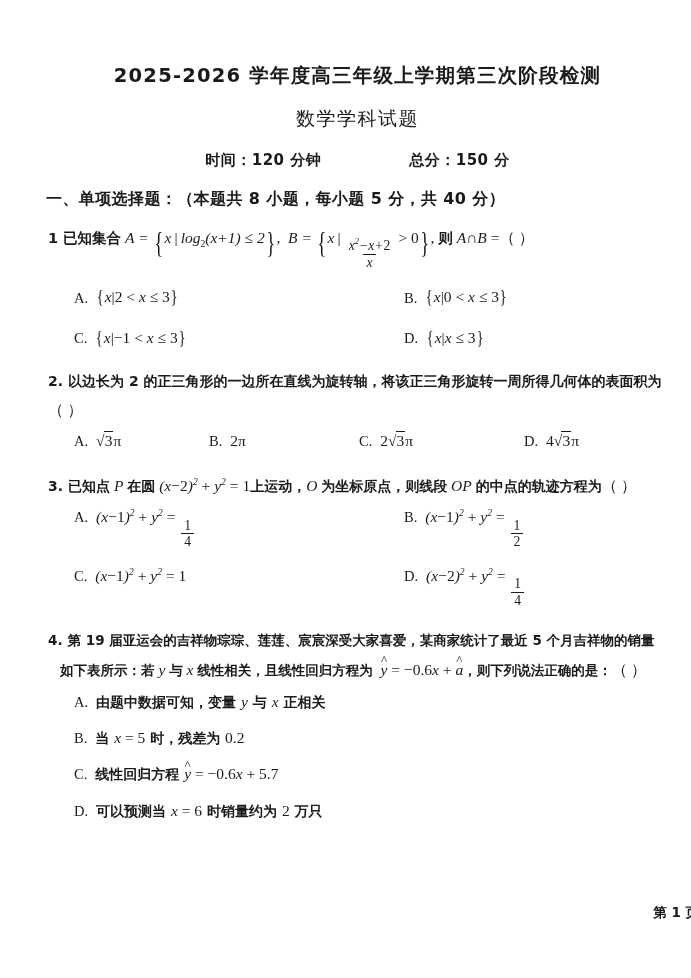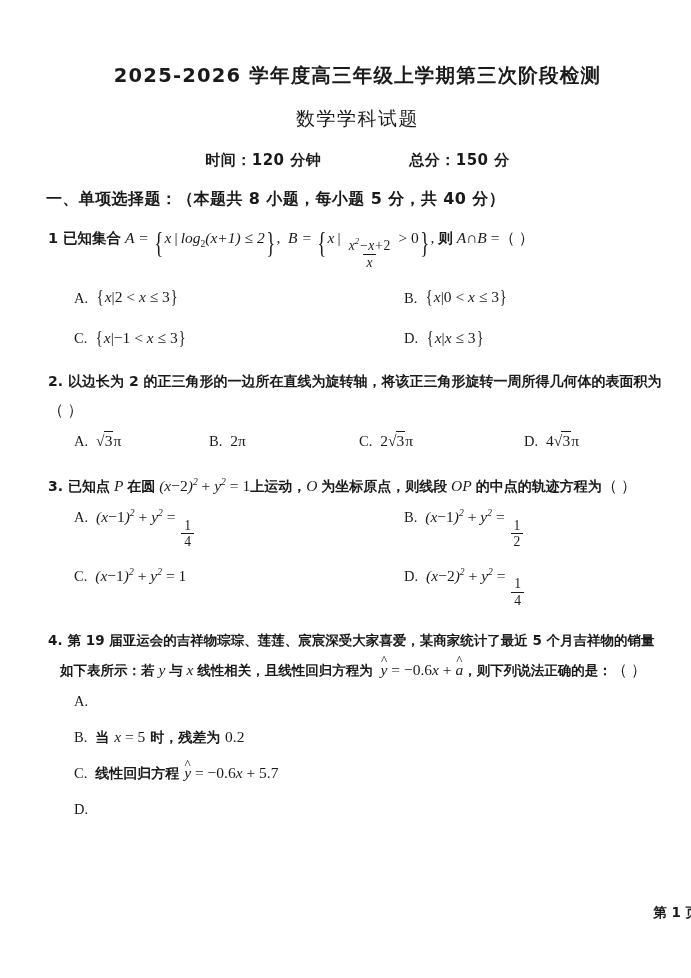--- a/index.html
+++ b/index.html
@@ -354,30 +354,32 @@
       <span class="cn">，则下列说法正确的是：</span>
       <span class="math up answer-blank">（        ）</span>
     </div>
 
 
     <div style="height:16px;"></div>
 
     <div class="opts-stack">
       <div class="opt">
         <span class="opt-label">A.</span>
+        <span class="cn" style="font-size:14px;">由题中数据可知，变量&nbsp;<span class="math"><i>y</i></span>&nbsp;与&nbsp;<span class="math"><i>x</i></span>&nbsp;正相关</span>
       </div>
       <div class="opt">
         <span class="opt-label">B.</span>
         <span class="cn" style="font-size:14px;">当&nbsp;<span class="math"><i>x</i>&nbsp;<span class="up">= 5</span></span>&nbsp;时，残差为&nbsp;<span class="math up">0.2</span></span>
       </div>
       <div class="opt">
         <span class="opt-label">C.</span>
         <span class="cn" style="font-size:14px;">线性回归方程&nbsp;<span class="math"><span class="hat"><span class="hatmark">^</span><i>y</i></span>&nbsp;<span class="up">=</span>&nbsp;<span class="up">−0.6</span><i>x</i>&nbsp;<span class="up">+ 5.7</span></span></span>
       </div>
       <div class="opt">
         <span class="opt-label">D.</span>
+        <span class="cn" style="font-size:14px;">可以预测当&nbsp;<span class="math"><i>x</i>&nbsp;<span class="up">= 6</span></span>&nbsp;时销量约为&nbsp;<span class="math up">2</span>&nbsp;万只</span>
       </div>
     </div>
   </div>
 
   <div class="footer">第 1 页</div>
 
 </div>
 
 </body></html>

